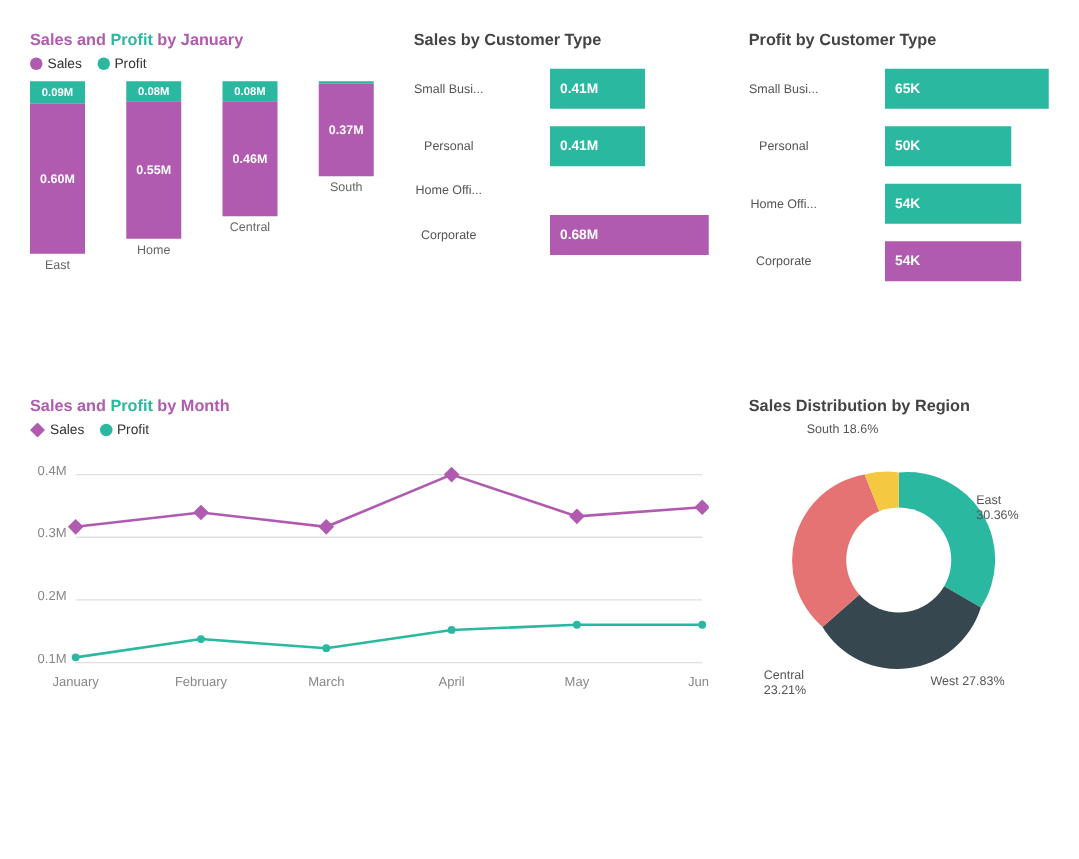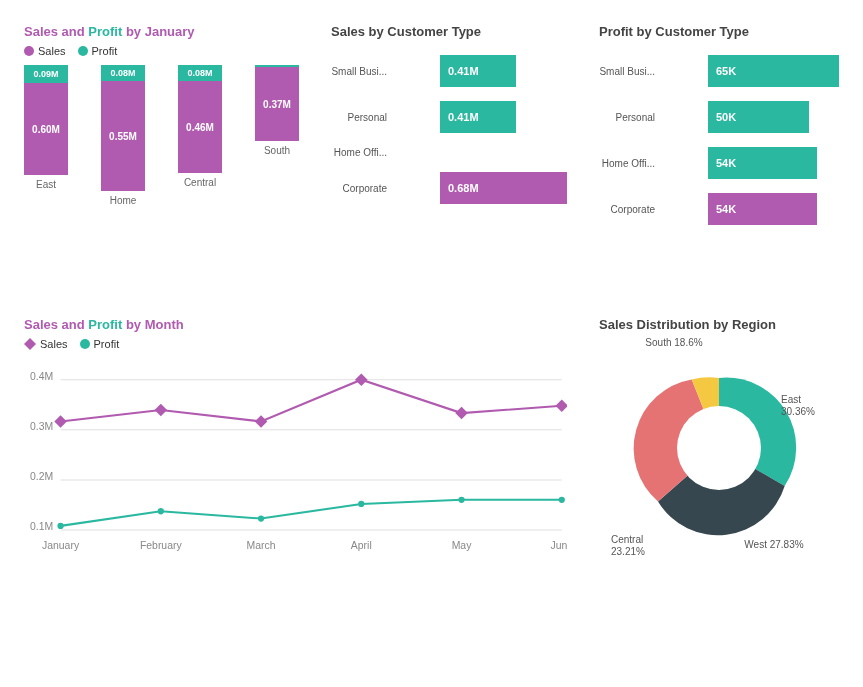--- a/index.html
+++ b/index.html
@@ -101,21 +101,21 @@
     .hbar-chart {
       width: 100%;
     }
     .hbar-row {
       display: flex;
       align-items: center;
       margin-bottom: 14px;
     }
     .hbar-label {
       width: 68px;
-      text-align: right;
+      text-align: center;
       font-size: 10px;
       color: #555;
       padding-right: 12px;
       flex-shrink: 0;
     }
     .hbar-track {
       flex: 1;
       height: 32px;
       position: relative;
       padding-left: 41px;
@@ -184,21 +184,21 @@
       <div class="legend-item">
         <span class="legend-dot dot-profit"></span>
         <span>Profit</span>
       </div>
     </div>
     <div class="bar-chart-region">
 
       <div class="bar-group">
         <div class="bar-stacked">
           <div class="bar-segment" style="background:#2ab8a0;height:18px;width:44px;font-size:9px;">0.09M</div>
-          <div class="bar-segment" style="background:#b05ab0;height:92px;width:44px;">0.60M</div>
+          <div class="bar-segment" style="background:#b05ab0;height:120px;width:44px;">0.60M</div>
         </div>
         <div class="bar-label">East</div>
       </div>
 
       <div class="bar-group">
         <div class="bar-stacked">
           <div class="bar-segment" style="background:#2ab8a0;height:16px;width:44px;font-size:9px;">0.08M</div>
           <div class="bar-segment" style="background:#b05ab0;height:110px;width:44px;">0.55M</div>
         </div>
         <div class="bar-label">Home</div>

